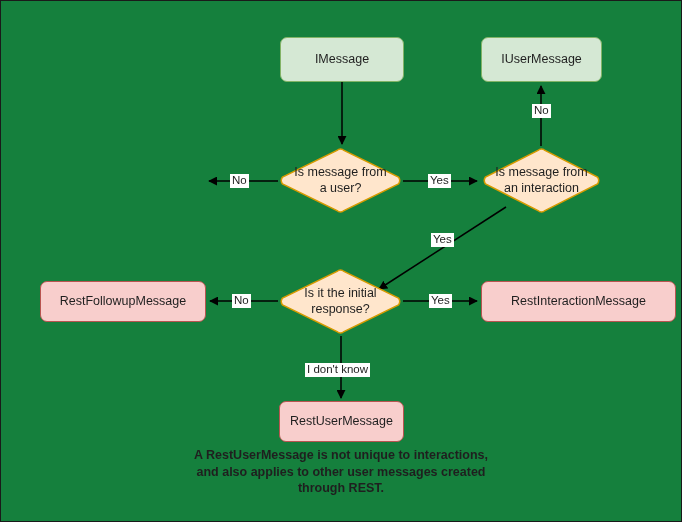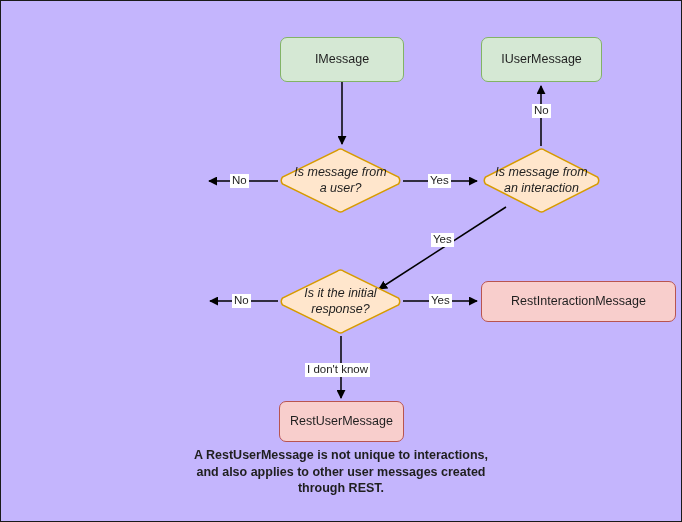--- a/index.html
+++ b/index.html
@@ -4,21 +4,21 @@
 <style>
   html, body {
     margin: 0;
     padding: 0;
     background: #ffffff;
   }
   #canvas {
     position: relative;
     width: 682px;
     height: 522px;
-    background: #c4b5fd;
+    background: #15803d;
     border: 1px solid #1a1a1a;
     box-sizing: border-box;
     overflow: hidden;
     font-family: "Liberation Sans", sans-serif;
   }
   #edges {
     position: absolute;
     left: 0;
     top: 0;
     width: 682px;
@@ -69,21 +69,20 @@
     width: 100%;
     height: 100%;
     display: flex;
     align-items: center;
     justify-content: center;
     text-align: center;
     font-size: 12.5px;
     line-height: 1.25;
     color: #1f1f1f;
     white-space: pre-line;
-    font-style: italic;
   }
 
   
   .annotation {
     position: absolute;
     text-align: center;
     font-size: 12.5px;
     line-height: 1.32;
     color: #1f1f1f;
     white-space: pre-line;
@@ -149,20 +148,23 @@
   </div>
 
   <div class="diamond-wrap" style="left:480px; top:145px; width:121px; height:69px;">
     <svg width="121" height="69" viewBox="0 0 121 69">
       <path d="M 60.5 3 Q 62.5 3 64 4.5 L 116.5 31 Q 119 34.5 116.5 38 L 64 64.5 Q 62.5 66 60.5 66 Q 58.5 66 57 64.5 L 4.5 38 Q 2 34.5 4.5 31 L 57 4.5 Q 58.5 3 60.5 3 Z" fill="#ffe6cc" stroke="#d79b00" stroke-width="1.5"></path>
     </svg>
     <div class="diamond-label">Is message from
 an interaction</div>
   </div>
 
+  <div class="node red" style="left:39px; top:280px; width:166px; height:41px;">
+    <span>RestFollowupMessage</span>
+  </div>
 
   <div class="diamond-wrap" style="left:277px; top:266px; width:125px; height:69px;">
     <svg width="125" height="69" viewBox="0 0 125 69">
       <path d="M 62.5 3 Q 64.5 3 66 4.5 L 120.5 31 Q 123 34.5 120.5 38 L 66 64.5 Q 64.5 66 62.5 66 Q 60.5 66 59 64.5 L 4.5 38 Q 2 34.5 4.5 31 L 59 4.5 Q 60.5 3 62.5 3 Z" fill="#ffe6cc" stroke="#d79b00" stroke-width="1.5"></path>
     </svg>
     <div class="diamond-label">Is it the initial
 response?</div>
   </div>
 
   <div class="node red" style="left:480px; top:280px; width:195px; height:41px;">

